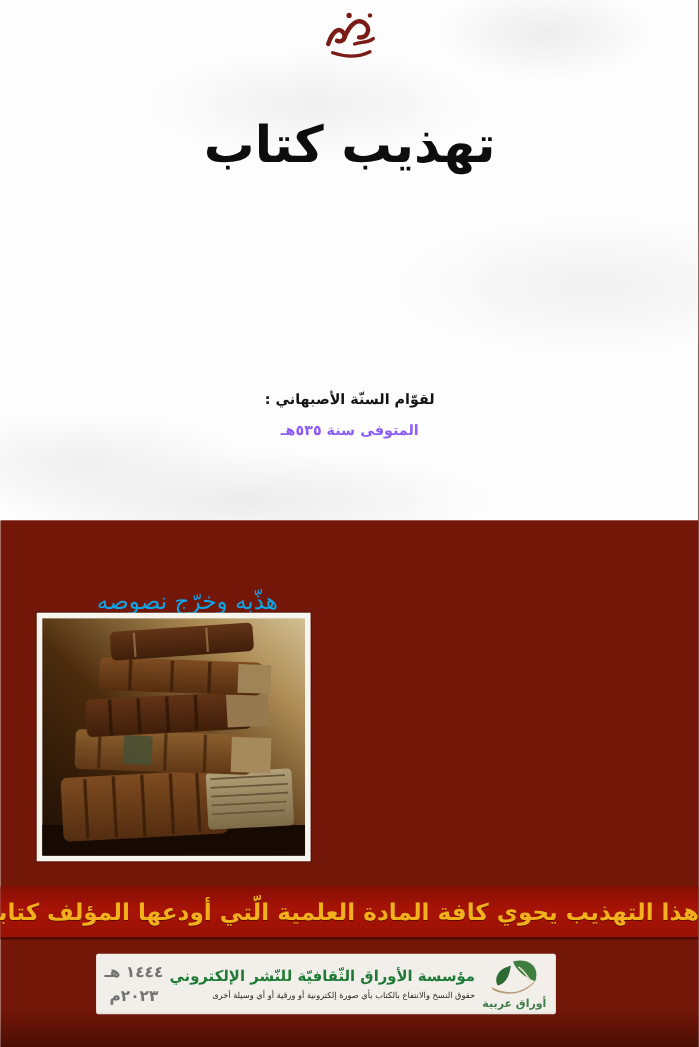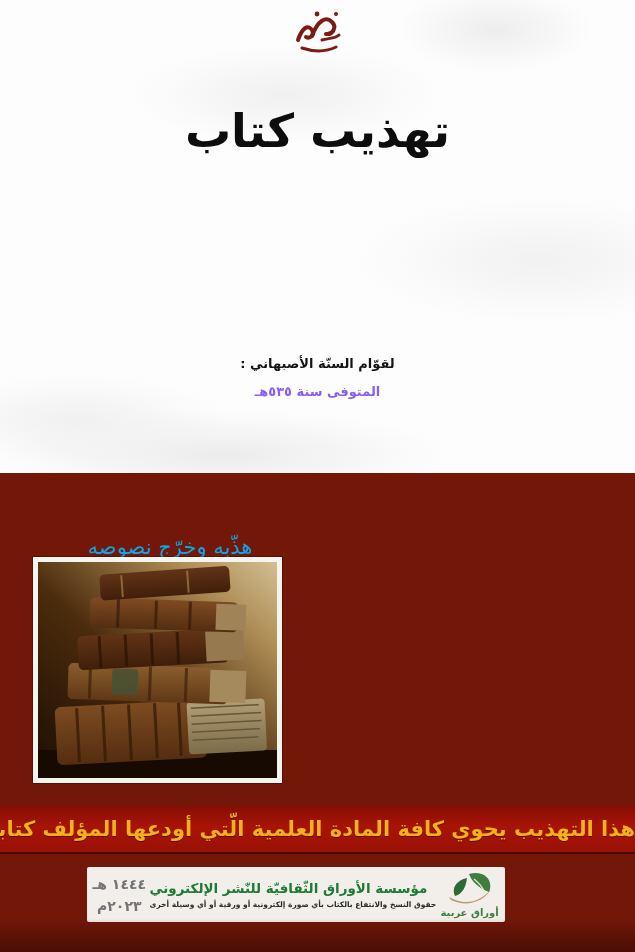--- a/index.html
+++ b/index.html
@@ -41,24 +41,24 @@
     border-bottom:2px solid #4d0a03;}
   .banner-text{line-height:46px;text-align:center;font-size:21px;font-weight:bold;
     color:#f2b01c;white-space:nowrap;text-shadow:0 1px 0 rgba(0,0,0,.4);}
   .footer-card{position:absolute;top:394px;right:130px;left:87px;height:55px;
     background:#f2efeb;border-radius:2px;display:flex;flex-direction:row;align-items:center;
     padding:0 4px;box-sizing:border-box;}
   
   .logo-box{width:80px;text-align:center;line-height:1;}
   .logo-box svg{display:block;margin:0 auto;}
   .logo-caption{font-size:10px;color:#3f7d49;font-weight:bold;margin-top:1px;}
-  .pub-center{flex:1;text-align:left;padding:0 2px;}
+  .pub-center{flex:1;text-align:right;padding:0 2px;}
   .pub-title{font-size:13.5px;font-weight:bold;color:#1e7a35;margin-bottom:4px;
     white-space:nowrap;}
-  .pub-rights{font-size:7.5px;font-weight:bold;color:#2e2b28;line-height:9.5px;
+  .pub-rights{font-size:7.5px;font-weight:normal;color:#2e2b28;line-height:9.5px;
     white-space:nowrap;}
   .dates-box{width:72px;text-align:center;color:#737373;font-weight:bold;font-size:14px;
     line-height:22px;white-space:nowrap;}
   .bottom-vignette{position:absolute;left:0;right:0;bottom:0;height:34px;
     background:linear-gradient(180deg,rgba(40,7,3,0) 0%,rgba(40,7,3,.55) 100%);}
 </style>
 </head>
 <body>
 
 <div class="cover">

